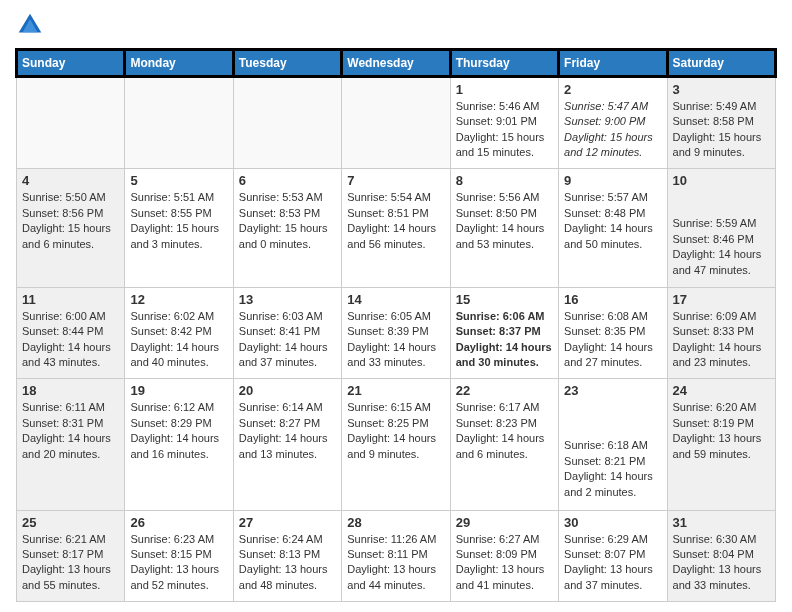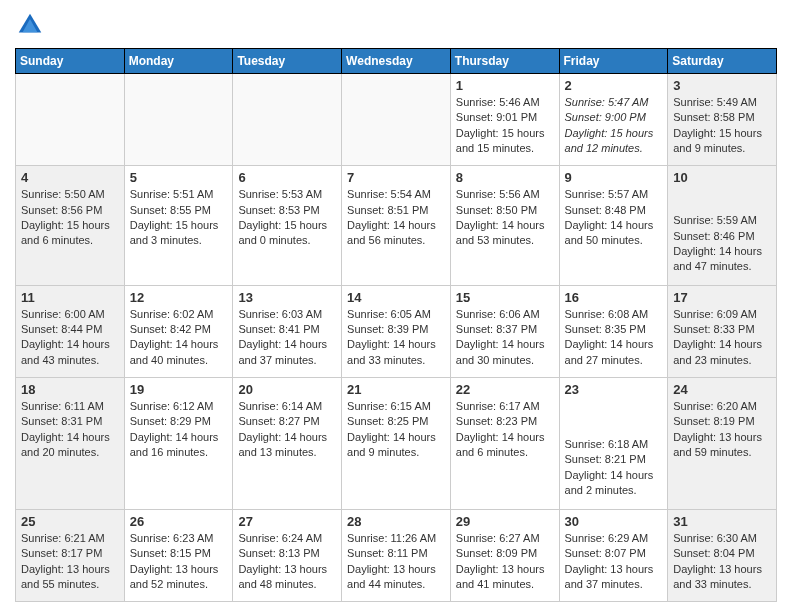--- a/index.html
+++ b/index.html
@@ -58,21 +58,21 @@
       width: 100%;
       table-layout: fixed;
     }
     .calendar th {
       background: #2a7abf;
       color: #fff;
       font-size: 12px;
       font-weight: bold;
       padding: 5px 4px;
       text-align: left;
-      border: 1px solid #000000;
+      border: 3px solid #000000;
     }
     .calendar td {
       border: 1px solid #ccc;
       vertical-align: top;
       padding: 4px 5px;
       font-size: 9.5px;
       color: #333;
       height: 85px;
     }
     .calendar td.empty {
@@ -230,21 +230,21 @@
           </td>
           <td>
             <span class="day-num">14</span>
             <div class="day-info" style="white-space: pre-line;">Sunrise: 6:05 AM
 Sunset: 8:39 PM
 Daylight: 14 hours
 and 33 minutes.</div>
           </td>
           <td>
             <span class="day-num">15</span>
-            <div class="day-info" style="white-space: pre-line;">Sunrise: 6:06 AM
+            <div class="day-info" style="white-space: pre-line; font-weight: bold;">Sunrise: 6:06 AM
 Sunset: 8:37 PM
 Daylight: 14 hours
 and 30 minutes.</div>
           </td>
           <td>
             <span class="day-num">16</span>
             <div class="day-info" style="white-space: pre-line;">Sunrise: 6:08 AM
 Sunset: 8:35 PM
 Daylight: 14 hours
 and 27 minutes.</div>

